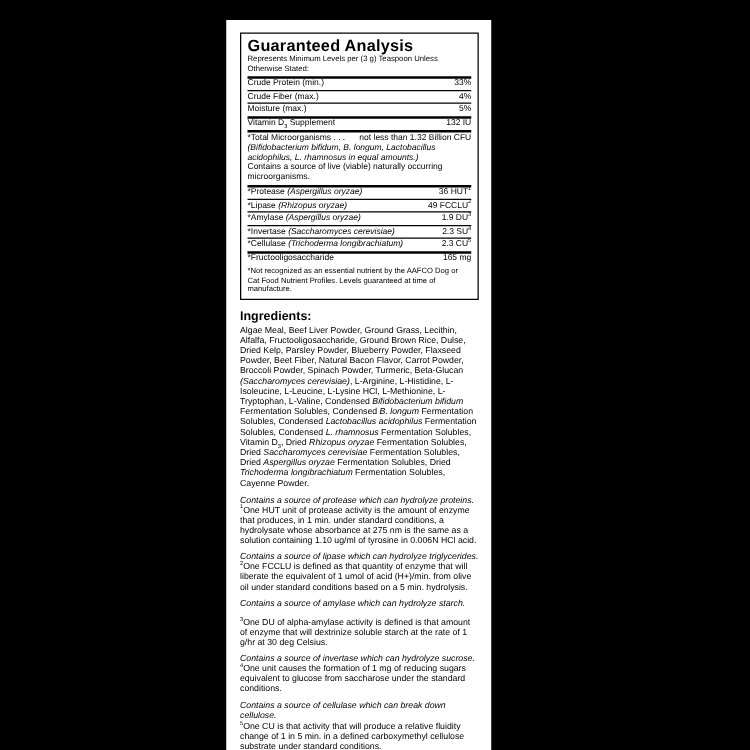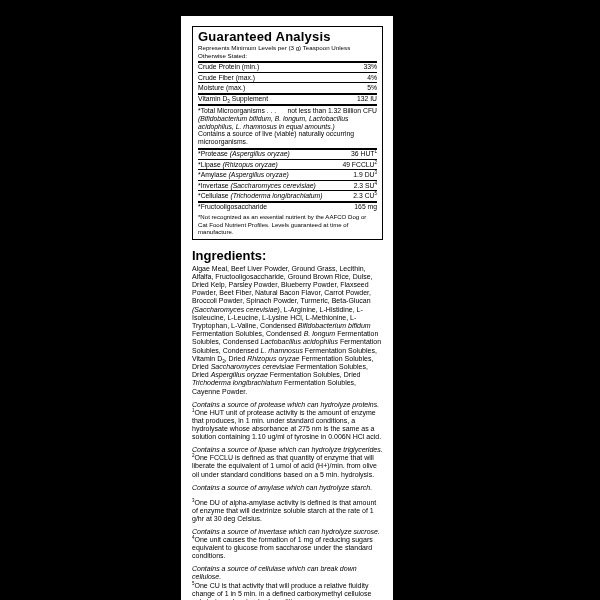--- a/index.html
+++ b/index.html
@@ -20,21 +20,21 @@
   .ga-sub{font-size:6.2px;line-height:7.5px;border-bottom:2px solid #000;padding-bottom:1.5px;}
   .row{display:flex;justify-content:space-between;align-items:baseline;
        font-size:6.8px;line-height:7.8px;padding:.8px 0;}
   .thin{border-bottom:1px solid #000;}
   .thick{border-bottom:2px solid #000;}
   .it{font-style:italic;}
   .blocktext{font-size:6.8px;line-height:7.8px;}
   sup{font-size:4.5px;vertical-align:super;line-height:0;}
   sub{font-size:4.5px;vertical-align:sub;line-height:0;}
   .ga-footnote{font-size:6.1px;line-height:7.2px;padding-top:1.5px;}
-  .ingredients-heading{font-size:13px;font-weight:bold;margin:8px 0 1.5px 0;}
+  .ingredients-heading{font-size:10px;font-weight:bold;margin:8px 0 1.5px 0;}
   .ingredients-text{font-size:7px;line-height:8.2px;}
   .note-sec{margin-top:5px;font-size:7px;line-height:8.1px;}
   .note-lead{font-style:italic;}
   .note-gap{height:7px;}
   .statement{font-size:7px;line-height:8.2px;margin:7px 0 7px 0;}
 </style>
 </head>
 <body>
 
 <div class="label-strip">

